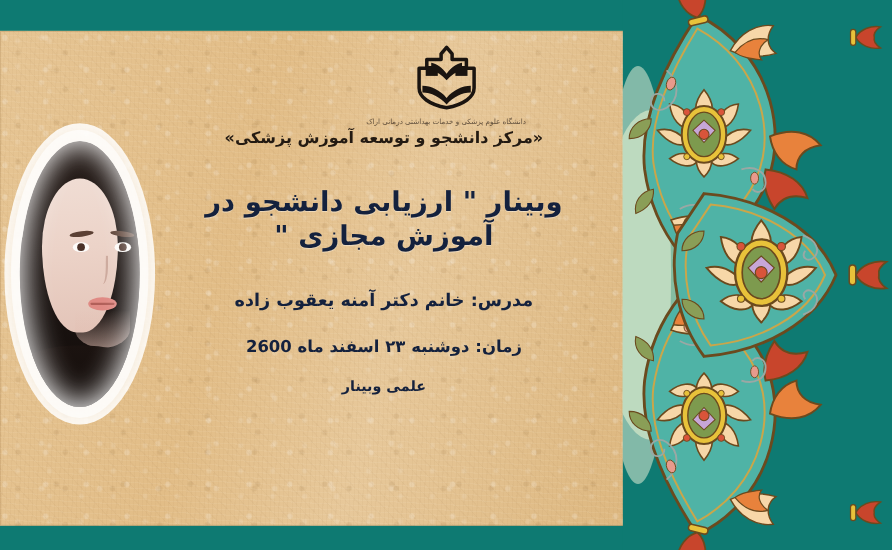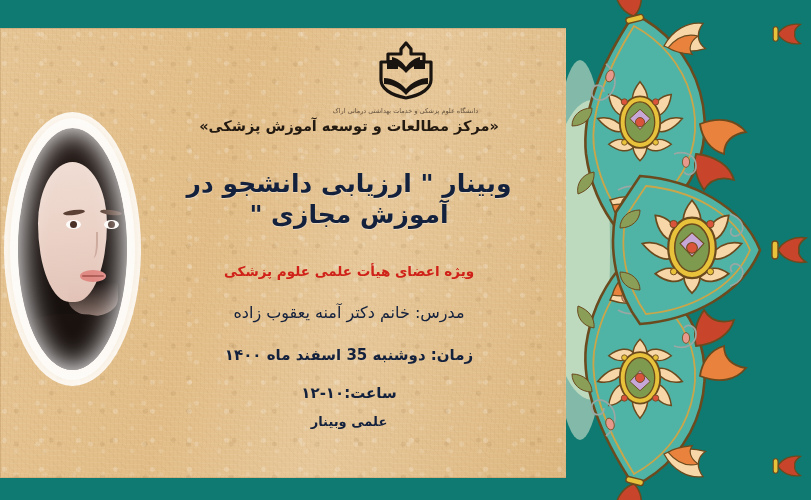--- a/index.html
+++ b/index.html
@@ -104,21 +104,21 @@
   }
   .title{
     font-size:25px;font-weight:700;color:#14213d;line-height:1.25;
     text-shadow:0 1px 0 rgba(255,255,255,.35);
     margin-bottom:32px;
   }
   .audience{
     font-size:13.5px;font-weight:700;color:#d02118;margin-bottom:24px;
   }
   .presenter{
-    font-size:16px;font-weight:400;color:#14213d;margin-bottom:24px;
+    font-size:16px;font-weight:700;color:#14213d;margin-bottom:24px;
   }
   .datetime{
     font-size:15px;font-weight:700;color:#14213d;margin-bottom:20px;
   }
   .hour{
     font-size:15px;font-weight:700;color:#14213d;margin-bottom:12px;
   }
   .address-row{
     font-size:13px;font-weight:700;color:#14213d;
     display:flex;align-items:center;justify-content:center;gap:7px;
@@ -174,26 +174,24 @@
           <path d="M42 27 C38 21 33 18 28 17 L28 24 C33 25 38 28 42 33 C46 28 51 25 56 24 L56 17 C51 18 46 21 42 27 Z"></path>
           <path d="M20 38 C28 38 36 42 42 49 C48 42 56 38 64 38
                    L64 44 C56 44 48 48 42 55 C36 48 28 44 20 44 Z"></path>
         </g>
       </svg>
     </span>
     <div class="logo-caption">دانشگاه علوم پزشکی و خدمات بهداشتی درمانی اراک</div>
   </div>
 
   <div class="content">
-    <div class="org-line">«مرکز مطالعات و توسعه آموزش پزشکی»</div>
+    <div class="org-line">«مرکز دانشجو و توسعه آموزش پزشکی»</div>
     <div class="title">وبینار " ارزیابی دانشجو در آموزش مجازی "</div>
-    <div class="audience">ویژه اعضای هیأت علمی علوم پزشکی</div>
     <div class="presenter">مدرس: خانم دکتر آمنه یعقوب زاده</div>
-    <div class="datetime">زمان: دوشنبه 35 اسفند ماه ۱۴۰۰</div>
-    <div class="hour">ساعت:۱۰-۱۲</div>
+    <div class="datetime">زمان: دوشنبه ۲۳ اسفند ماه 2600</div>
     <div class="address-row">
       <span>علمی وبینار</span>
     </div>
   </div>
 
   <div class="ornament">
     <svg width="245" height="500" viewBox="0 0 245 500" aria-hidden="true">
       <defs>
         <g id="tz-leafspray">
           <path d="M0,0 C18,-14 40,-16 56,-6 C42,2 40,14 46,24 C30,22 12,14 0,0 Z" fill="#f7d7a8" stroke="#6b4a1e" stroke-width="1.6"></path>

